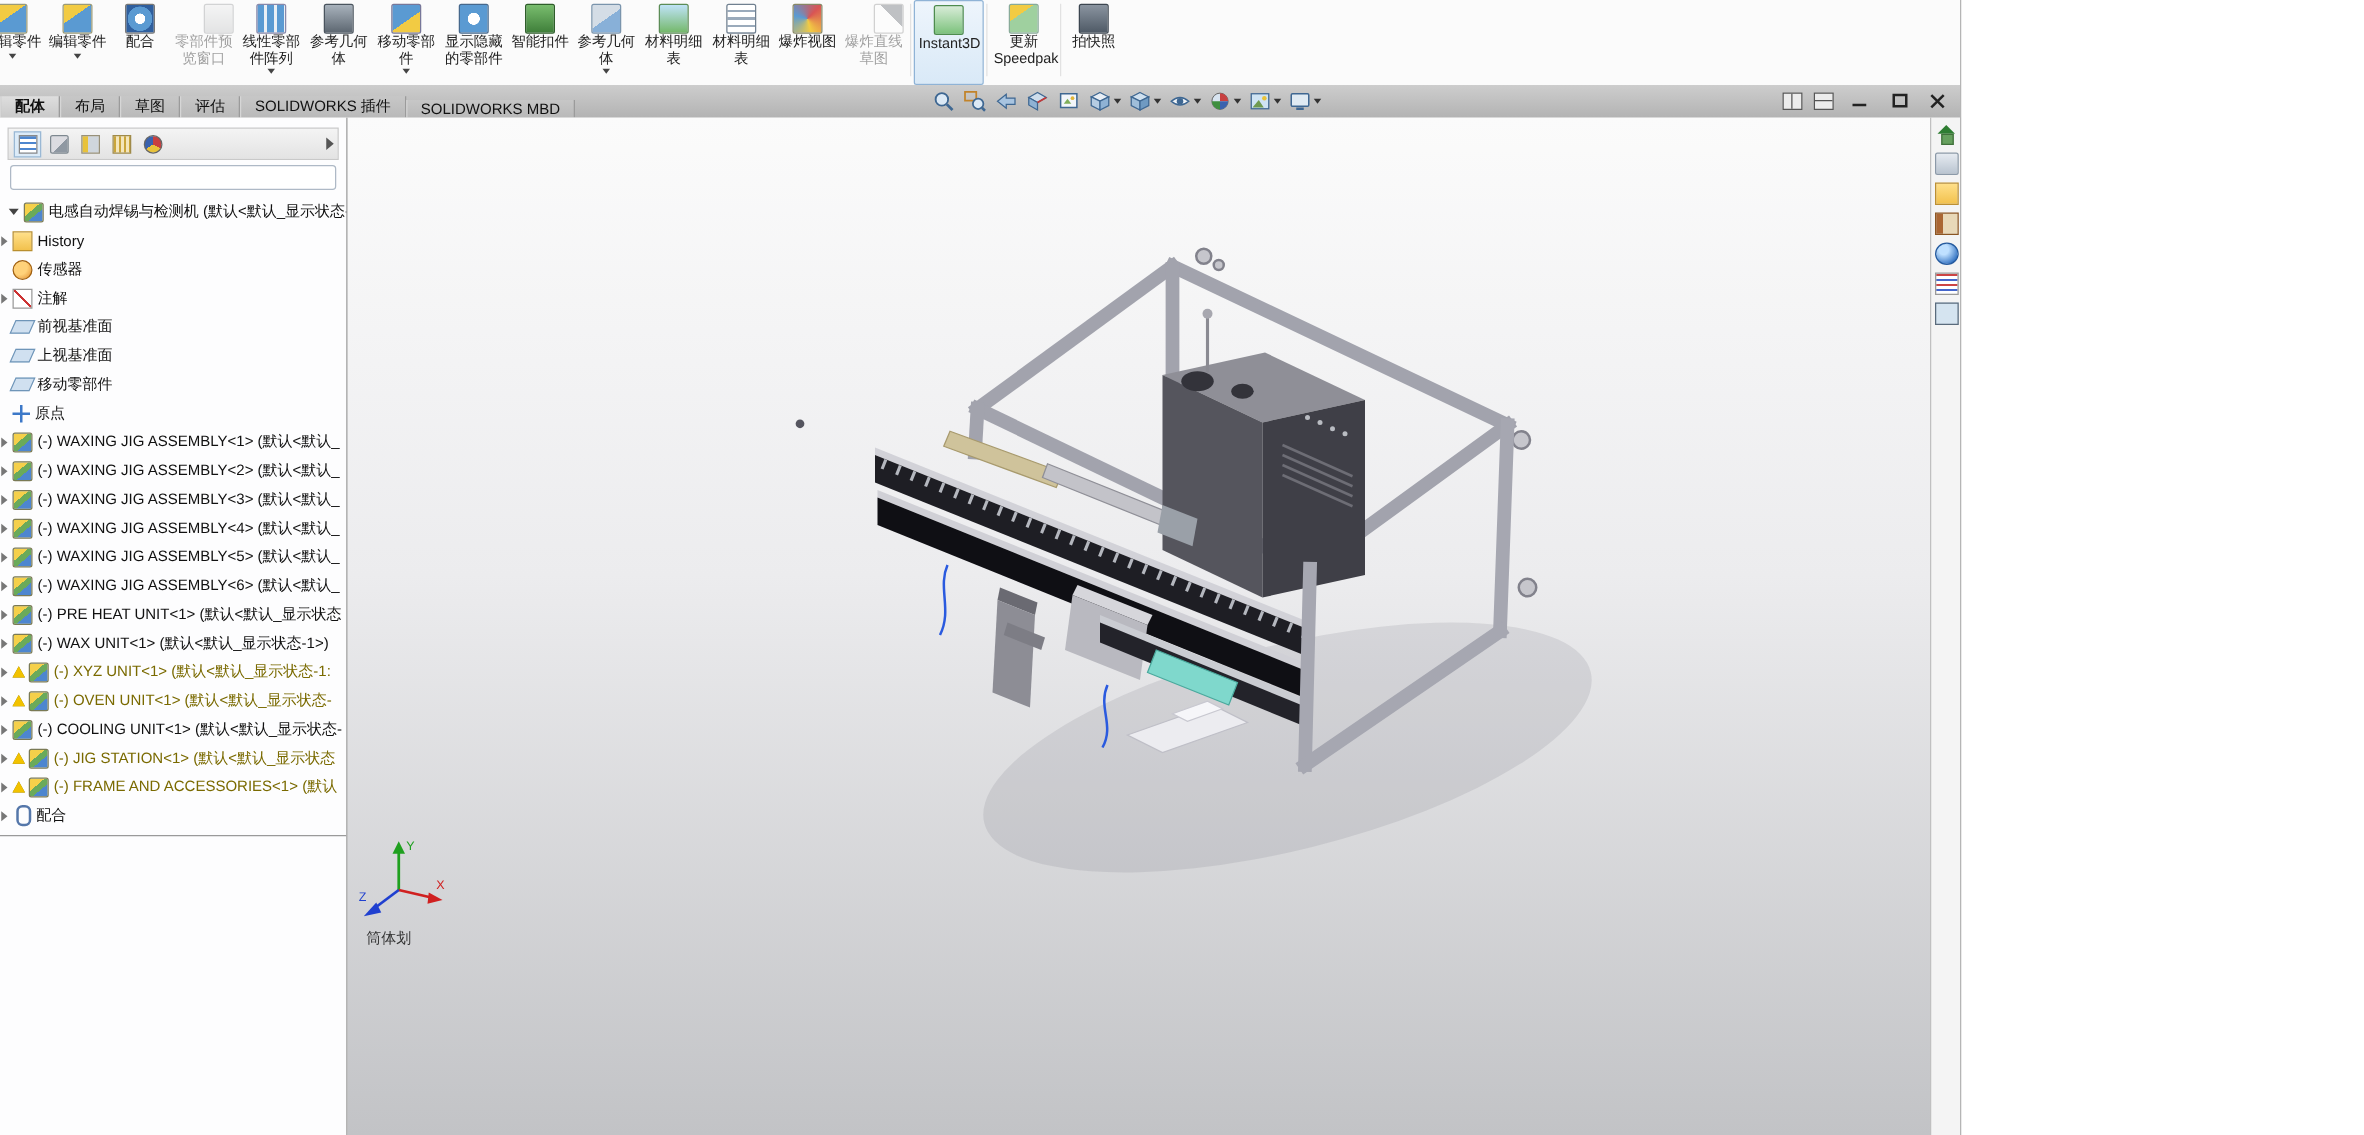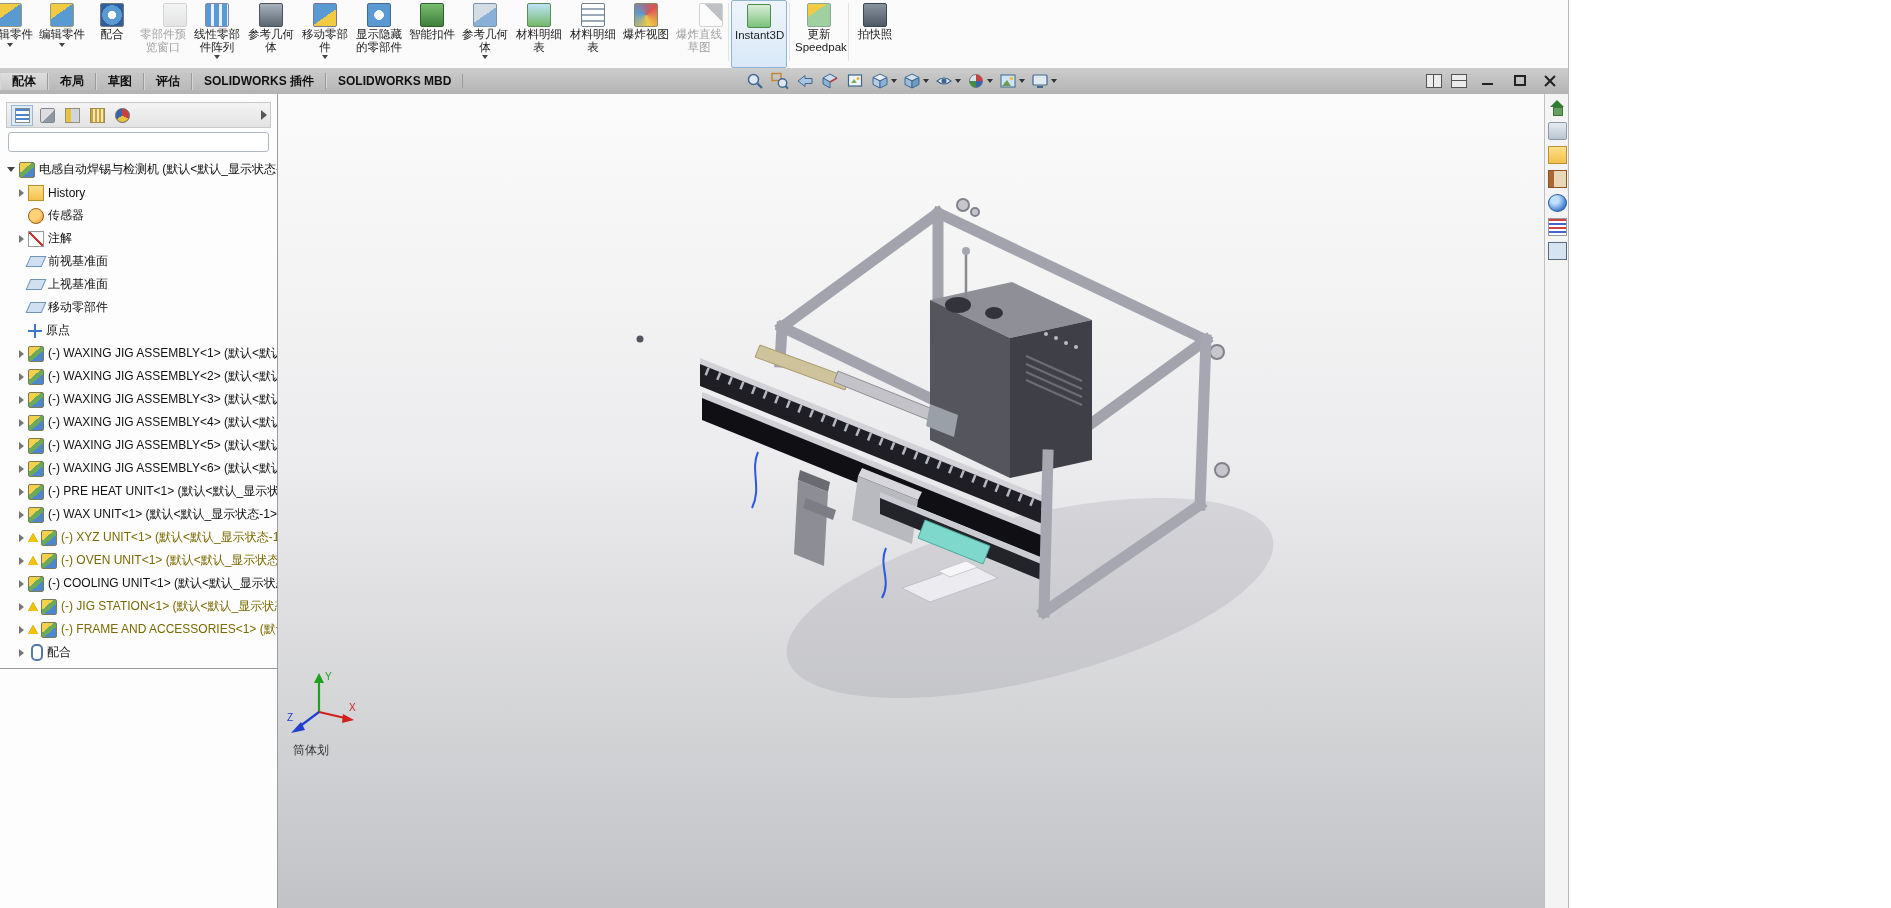--- a/index.html
+++ b/index.html
@@ -33,23 +33,23 @@
   .c-table{background:repeating-linear-gradient(#ffffff 0 4px,#9aaabb 4px 6px);border:1px solid #708090;}
   .c-explode{background:conic-gradient(from 45deg,#d95454,#f2cb43,#5a9ad2,#d95454);border:1px solid #886;}
   .c-sketch{background:linear-gradient(45deg,#ffffff 0 60%,#4b77be 60% 100%);border:1px solid #999;}
   .c-instant{background:linear-gradient(180deg,#d8ecd8,#7cc27c);border:1px solid #4e8c4e;}
   .c-speedpak{background:linear-gradient(145deg,#f2cb43 0 35%,#9fd09f 35% 100%);border:1px solid #8a9;}
   .c-camera{background:linear-gradient(#8a94a0,#4f5a66);border-radius:4px;border:1px solid #3c4650;}
 
   
   #topstrip{position:absolute;left:0;top:68px;width:1568px;height:26px;
     background:linear-gradient(#cdcdcd,#b3b3b3);border-bottom:1px solid #8f8f8f;}
-  #tabs{display:flex;height:100%;align-items:center;}
+  #tabs{display:flex;height:100%;align-items:flex-end;}
   .tab{padding:0 11px;font-size:12px;display:flex;align-items:center;color:#111;cursor:pointer;
-    background:linear-gradient(#c7c7c7,#b9b9b9);border-right:1px solid #9b9b9b;border-left:1px solid #d6d6d6;white-space:nowrap;font-weight:bold;}
+    background:linear-gradient(#c7c7c7,#b9b9b9);border-right:1px solid #9b9b9b;border-left:1px solid #d6d6d6;white-space:nowrap;}
   .tab.active{background:linear-gradient(#dedede,#c9c9c9);font-weight:bold;}
   #headsup{position:absolute;left:745px;top:3px;display:flex;gap:5px;align-items:center;}
   .hgroup{display:flex;align-items:center;gap:1px;cursor:pointer;}
   .hicon{width:20px;height:20px;display:flex;align-items:center;justify-content:center;}
   .hdd{width:0;height:0;border-left:3px solid transparent;border-right:3px solid transparent;border-top:4px solid #333;}
   #wincluster{position:absolute;right:8px;top:5px;display:flex;gap:9px;align-items:center;}
   .wp{width:14px;height:12px;border:1px solid #555;background:#ececec;position:relative;cursor:pointer;}
   .wp1::after{content:"";position:absolute;left:6px;top:0;bottom:0;width:1px;background:#555;}
   .wp2::after{content:"";position:absolute;left:0;right:0;top:5px;height:1px;background:#555;}
   .wc{width:20px;height:15px;position:relative;cursor:pointer;margin-left:2px;}
@@ -69,21 +69,21 @@
   .pti0 .pti-in{background:repeating-linear-gradient(180deg,#4d86cf 0 2px,#fff 2px 4.5px);border:1px solid #8a8a8a;}
   .pti1 .pti-in{background:linear-gradient(135deg,#dcdce1 0 55%,#8f98a2 55% 100%);border:1px solid #7e8890;border-radius:2px;}
   .pti2 .pti-in{background:linear-gradient(90deg,#e8c23a 0 35%,#cfd6dd 35% 100%);border:1px solid #98917a;}
   .pti3 .pti-in{background:repeating-linear-gradient(90deg,#caa53a 0 2px,#f4e6bb 2px 4px);border:1px solid #a08b4a;}
   .pti4 .pti-in{background:conic-gradient(#c84040 0 33%,#e8c23a 0 66%,#3a62ae 0 100%);border-radius:50%;border:1px solid #666;}
   .panel-arrow{position:absolute;right:3px;top:50%;transform:translateY(-50%);width:0;height:0;
     border-top:5px solid transparent;border-bottom:5px solid transparent;border-left:6px solid #555;cursor:pointer;}
   #treefilter{margin:2px 8px 6px;height:18px;border:1px solid #aeb9c6;border-radius:3px;background:#fff;cursor:text;}
   #tree{font-size:12px;color:#111;}
   .titem{display:flex;align-items:center;height:23px;padding-left:6px;white-space:nowrap;overflow:hidden;cursor:pointer;}
-  .titem.lvl1{padding-left:18px;}
+  .titem.lvl1{padding-left:0;}
   .exp{width:0;height:0;border-top:4px solid transparent;border-bottom:4px solid transparent;
     border-left:5px solid #777;margin:0 4px 0 1px;flex:0 0 auto;}
   .exp.down{border-left:4px solid transparent;border-right:4px solid transparent;border-top:5px solid #444;border-bottom:none;}
   .exp.hid{visibility:hidden;}
   .ticon{width:14px;height:14px;margin-right:4px;flex:0 0 auto;}
   .ti-asm{background:linear-gradient(140deg,#f5d04a 0 38%,#6aaa5a 38% 62%,#4d86cf 62% 100%);border:1px solid #7a7a55;border-radius:2px;}
   .ti-folder{background:linear-gradient(#ffe08a,#f2c14d);border:1px solid #b98f2f;}
   .ti-sensor{background:radial-gradient(circle at 35% 35%,#ffd27a 0 45%,#e08a2a 100%);border-radius:50%;border:1px solid #a06010;}
   .ti-ann{background:linear-gradient(45deg,transparent 46%,#c33 46% 54%,transparent 54%),#fff;border:1px solid #999;}
   .ti-plane{background:rgba(140,180,220,.4);border:1px solid #6f95b8;transform:skewX(-24deg);height:9px !important;}

